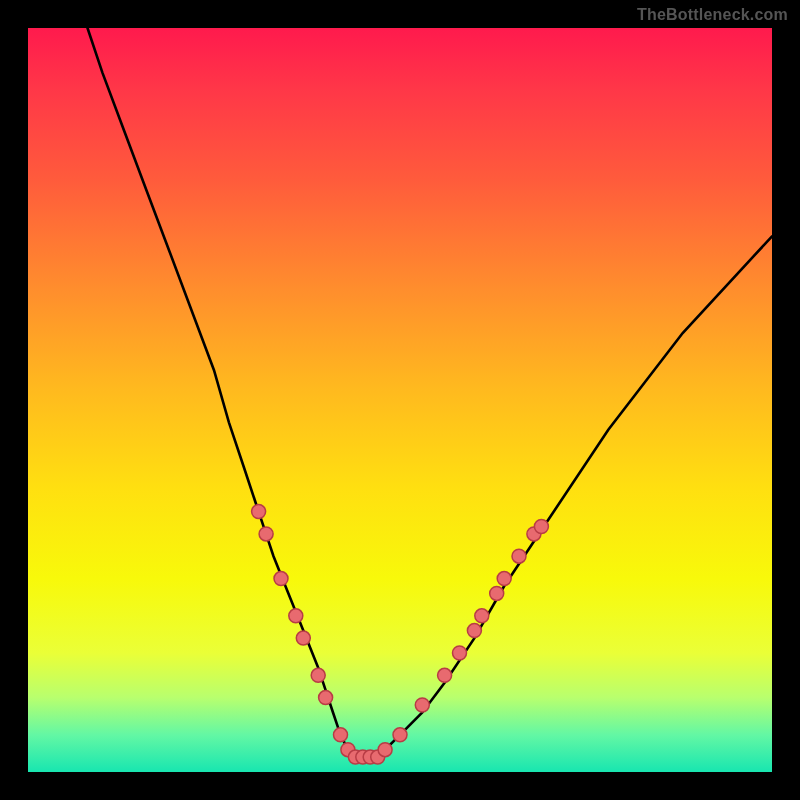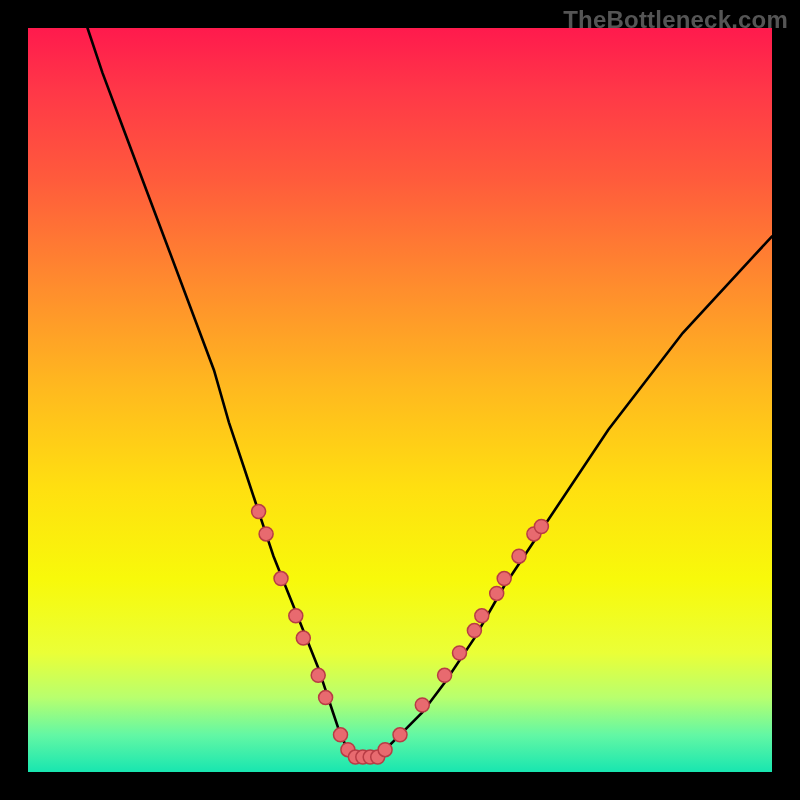--- a/index.html
+++ b/index.html
@@ -36,21 +36,21 @@
       #b8ff6e 90%,
       #63f7a4 95%,
       #18e6b0 100%
     );
   }
   .watermark {
     position: absolute;
     top: 6px;
     right: 12px;
     color: #555;
-    font-size: 24px;
+    font-size: 16px;
     font-weight: 600;
     letter-spacing: 0.2px;
     user-select: none;
   }
   svg.curve {
     position: absolute;
     left: 0;
     top: 0;
     width: 744px;
     height: 744px;

